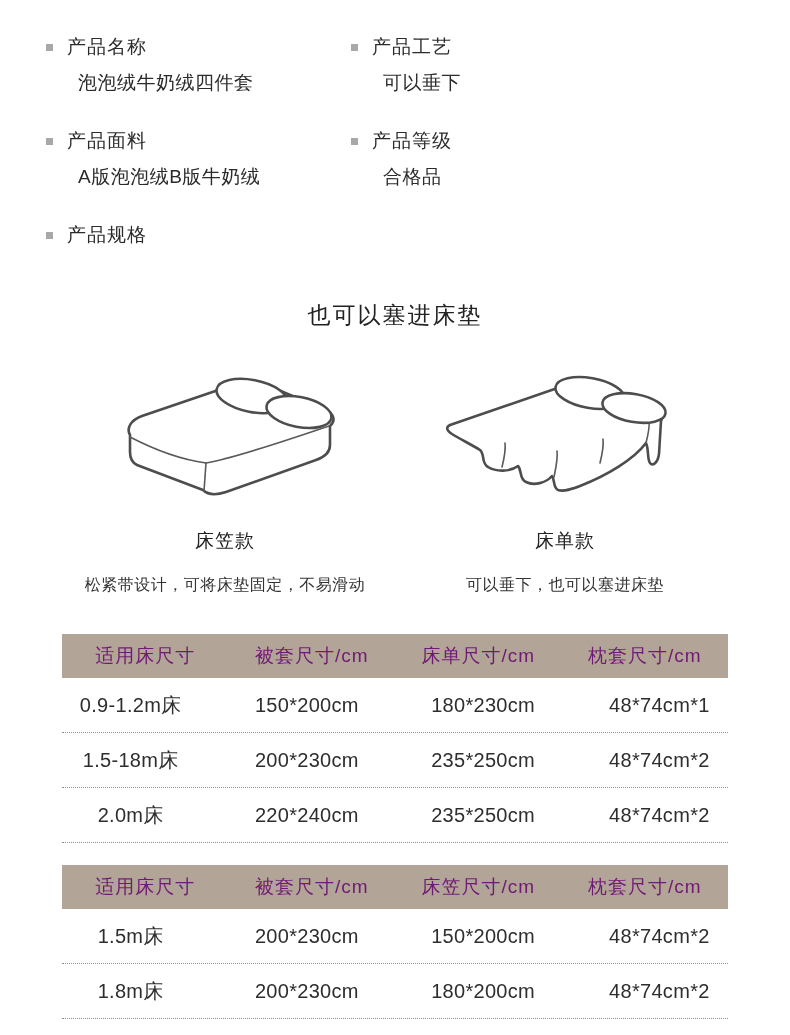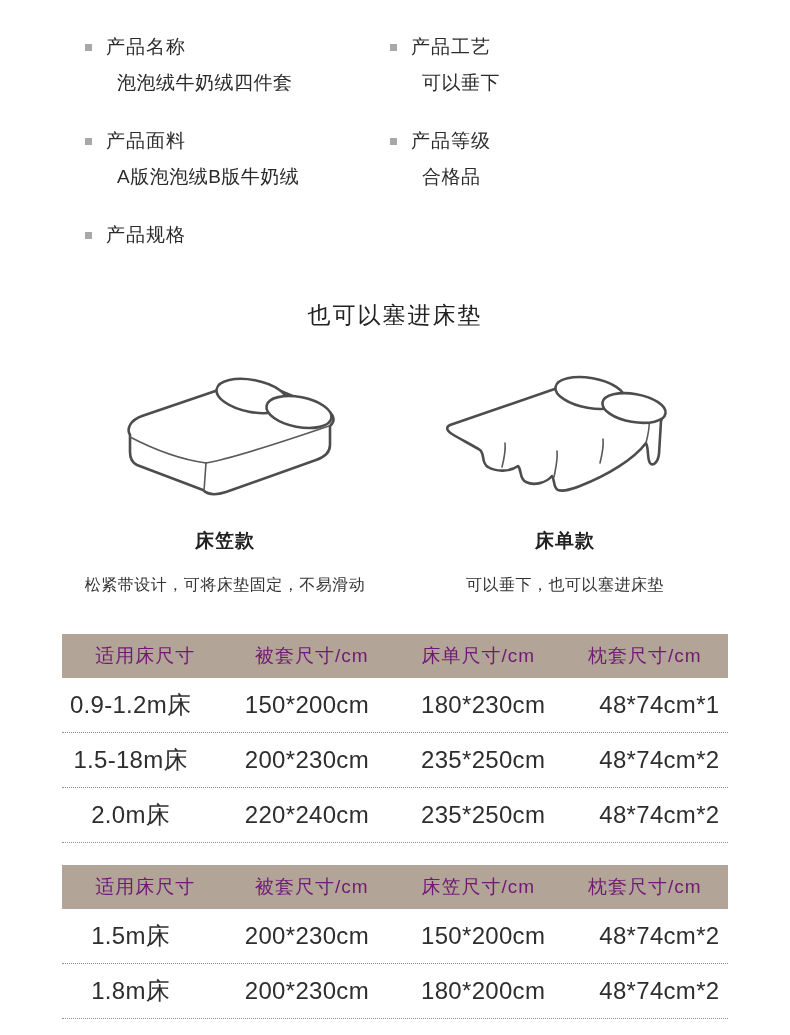--- a/index.html
+++ b/index.html
@@ -13,21 +13,21 @@
     font-family: "Liberation Sans", "DejaVu Sans", sans-serif;
     color: #2e2e2e;
     overflow: hidden;
   }
 
   
   .specs {
     display: grid;
     grid-template-columns: 305px auto;
     row-gap: 32px;
-    padding: 34px 40px 0 85px;
+    padding: 34px 40px 0 46px;
   }
   .spec-item { font-size: 19px; }
   .spec-label-row { display: flex; align-items: center; }
   .bullet {
     width: 7px; height: 7px;
     background: #a8a8a8;
     margin-right: 14px;
     flex: none;
   }
   .spec-label { letter-spacing: 1px; color: #2b2b2b; }
@@ -42,21 +42,21 @@
     color: #222222;
   }
   .beds {
     display: flex;
     justify-content: center;
     gap: 10px;
     margin-top: 26px;
   }
   .bed-figure { width: 330px; text-align: center; }
   .bed-figure svg { display: block; margin: 0 auto; }
-  .bed-name { font-size: 19px; letter-spacing: 1px; margin-top: 6px; color: #222; font-weight: bold; }
+  .bed-name { font-size: 19px; letter-spacing: 1px; margin-top: 6px; color: #222; }
   .bed-caption { font-size: 16px; letter-spacing: 0.5px; margin-top: 21px; color: #333; white-space: nowrap; }
 
   
   .size-table { margin: 0 62px; }
   .size-table.first { margin-top: 38px; }
   .size-table.second { margin-top: 22px; }
   .t-header {
     display: grid;
     grid-template-columns: 1fr 1fr 1fr 1fr;
     height: 44px;
@@ -64,21 +64,21 @@
     color: #701a75;
     font-size: 19px;
     letter-spacing: 1px;
   }
   .t-header > div { text-align: center; }
   .t-row {
     display: grid;
     grid-template-columns: 1fr 1fr 1fr 1fr;
     height: 55px;
     align-items: center;
-    font-size: 24px;
+    font-size: 20px;
     color: #2e2e2e;
     border-bottom: 1px dotted #8f8f8f;
     gap: 39px;
   }
   .t-row > div { text-align: center; letter-spacing: 0.3px; }
 
   .line-art { stroke: #4d4d4d; stroke-width: 2.6; fill: #ffffff; stroke-linejoin: round; stroke-linecap: round; }
   .line-art-thin { stroke: #5a5a5a; stroke-width: 1.6; fill: none; stroke-linecap: round; }
 </style>
 </head>

